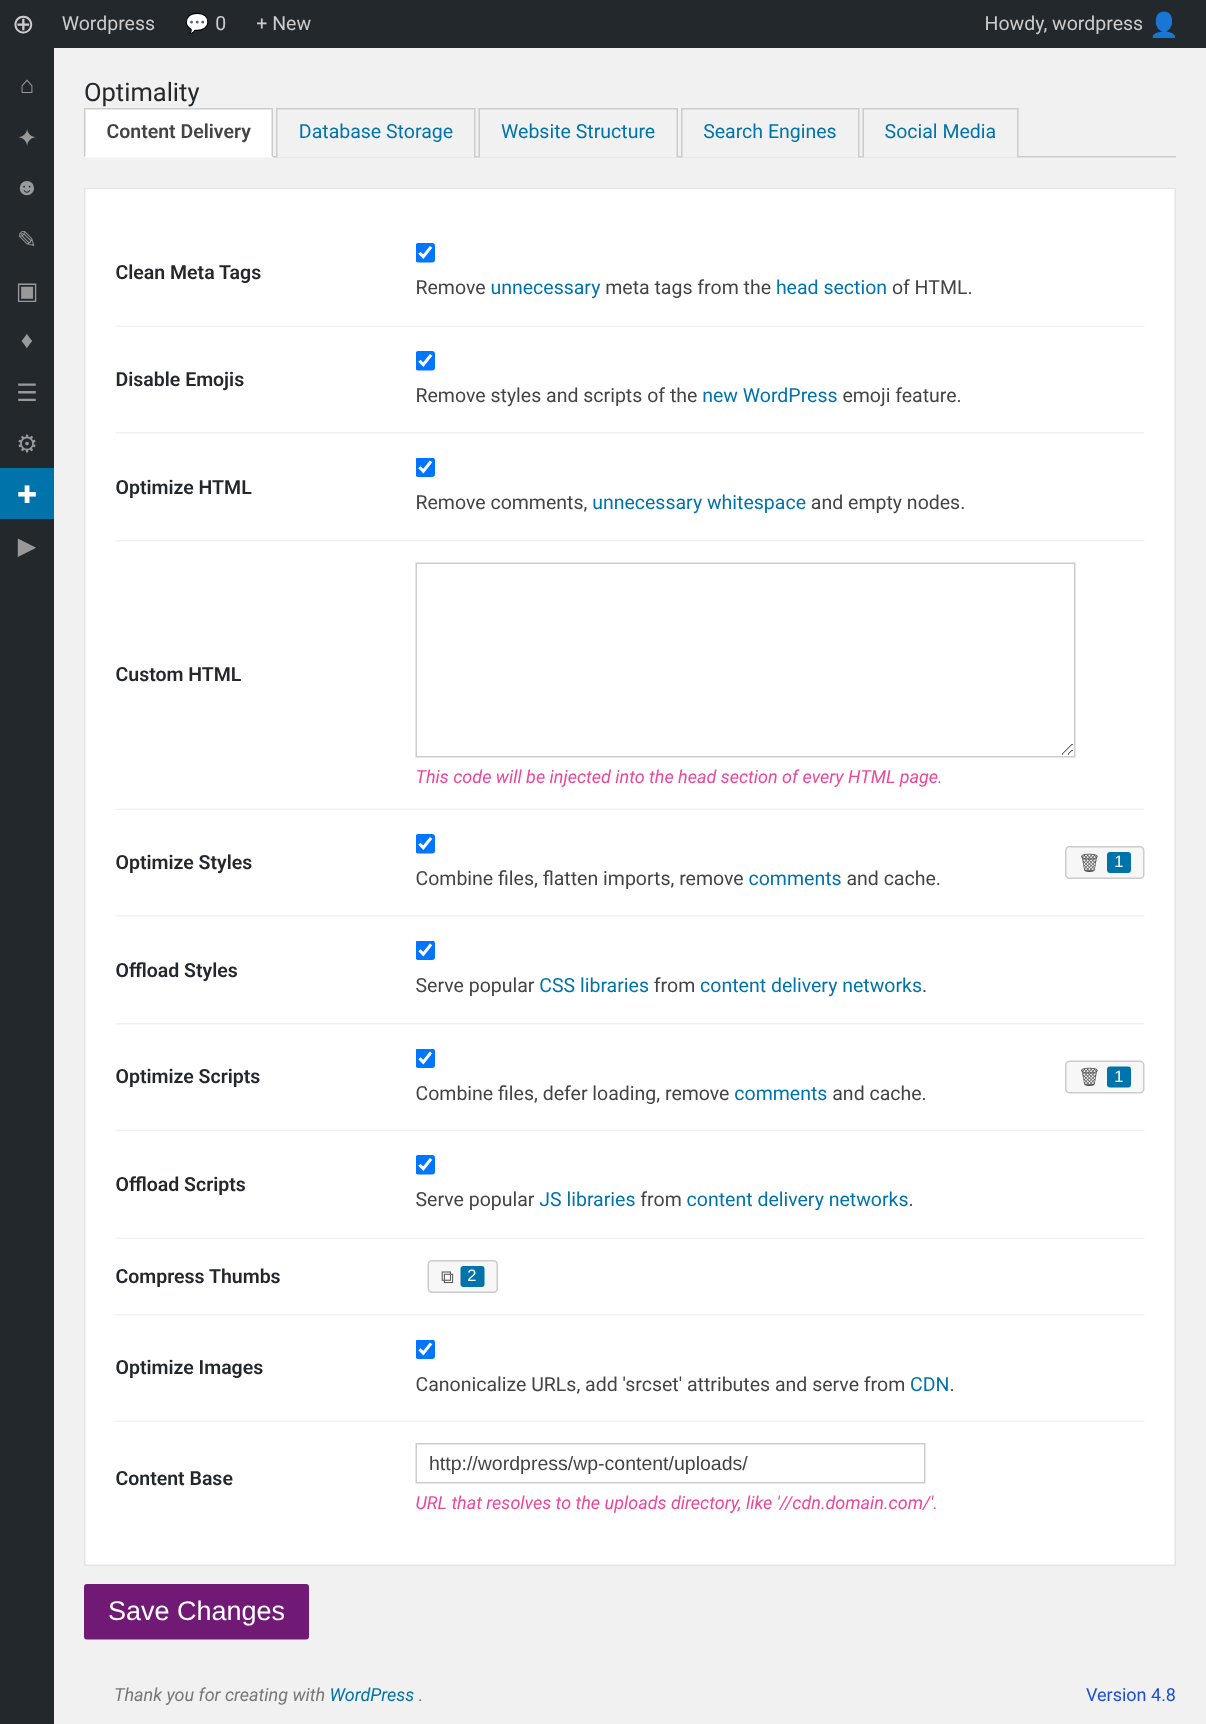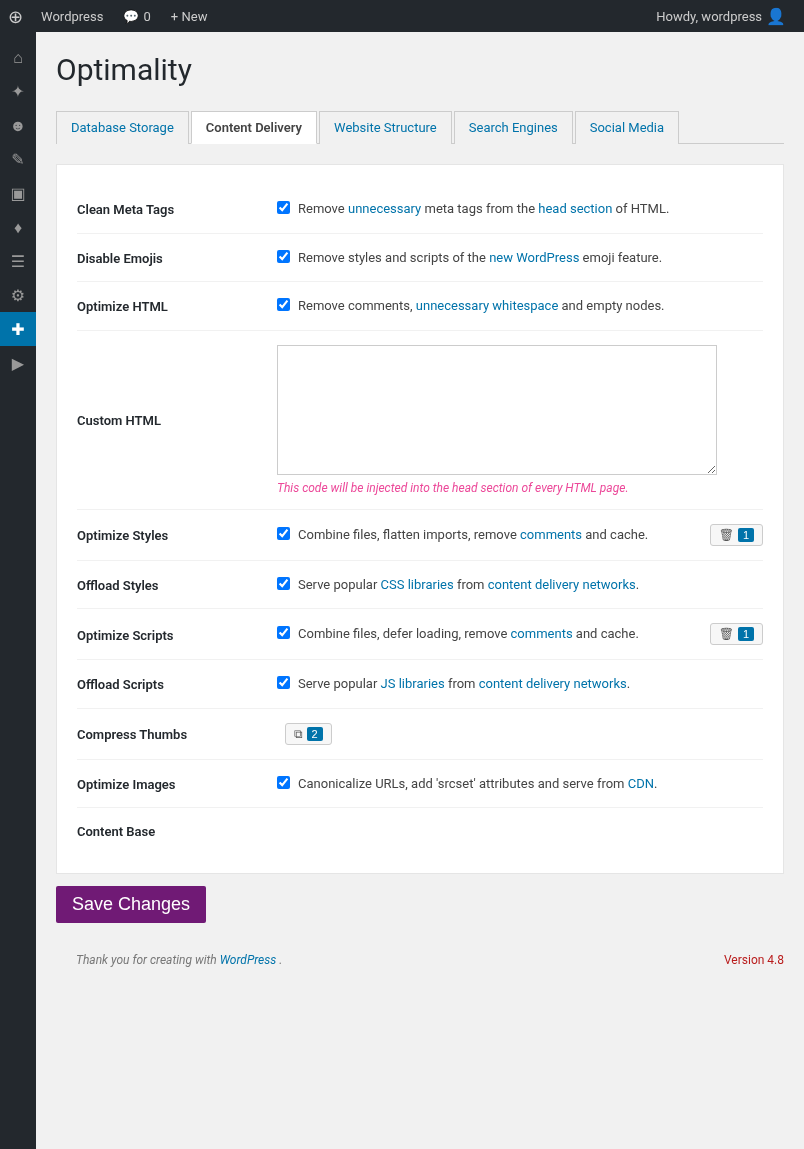--- a/index.html
+++ b/index.html
@@ -51,24 +51,24 @@
     
     #main {
       margin-top: 32px;
       margin-left: 36px;
       padding: 20px 20px 40px 20px;
       min-height: calc(100vh - 32px);
       background: #f1f1f1;
     }
 
     .page-title {
-      font-size: 30px;
+      font-size: 17px;
       font-weight: 400;
       color: #23282d;
-      margin-bottom: 24px;
+      margin-bottom: 0;
     }
 
     
     .tabs-container {
       display: flex;
       flex-wrap: wrap;
       border-bottom: 1px solid #ccc;
       margin-bottom: 20px;
     }
     .tab {
@@ -117,20 +117,21 @@
       flex-direction: column;
       gap: 6px;
     }
     .setting-desc {
       display: flex;
       align-items: flex-start;
       gap: 8px;
       color: #444;
       font-size: 13px;
       line-height: 1.5;
+      flex-direction: column;
     }
     .setting-desc input[type="checkbox"] {
       margin-top: 2px;
       flex-shrink: 0;
       cursor: pointer;
     }
     .setting-desc a, .desc-link { color: #0073aa; text-decoration: none; }
     .setting-note {
       color: #ec4899;
       font-style: italic;
@@ -205,21 +206,21 @@
       margin-top: 20px;
       display: flex;
       justify-content: space-between;
       color: #777;
       font-size: 12px;
       font-style: italic;
       padding: 10px 0;
       margin-left: 20px;
     }
     .footer a { color: #0073aa; text-decoration: none; }
-    .footer-version { font-style: normal; color: #b91c1c; }
+    .footer-version { font-style: normal; color: #1d4ed8; }
   </style>
 </head>
 <body>
 
 <div id="wpadminbar">
   <span class="adminbar-logo">⊕</span>
   <span class="adminbar-item">
     <span>Wordpress</span>
   </span>
   <span class="adminbar-item">
@@ -246,25 +247,25 @@
   <div class="sidebar-icon">⚙</div>
   <div class="sidebar-icon active-highlight">✚</div>
   <div class="sidebar-icon">▶</div>
 </div>
 
 <div id="main">
   <h1 class="page-title">Optimality</h1>
 
   
   <div class="tabs-container">
+    <div class="tab active">
+      <span>Content Delivery</span>
+    </div>
     <div class="tab">
       <span>Database Storage</span>
-    </div>
-    <div class="tab active">
-      <span>Content Delivery</span>
     </div>
     <div class="tab">
       <span>Website Structure</span>
     </div>
     <div class="tab">
       <span>Search Engines</span>
     </div>
     <div class="tab">
       <span>Social Media</span>
     </div>
@@ -381,20 +382,24 @@
       <div class="setting-value">
         <div class="setting-desc">
           <input type="checkbox" checked="" style="">
           <span>Canonicalize URLs, add 'srcset' attributes and serve from <a class="desc-link">CDN</a>.</span>
         </div>
       </div>
     </div>
 
     <div class="setting-row" style="border-bottom: none;">
       <div class="setting-label">Content Base</div>
+      <div class="setting-value">
+        <input type="text" class="text-input" value="http://wordpress/wp-content/uploads/" style="">
+        <div class="setting-note">URL that resolves to the uploads directory, like '//cdn.domain.com/'.</div>
+      </div>
     </div>
 
   </div>
 
   
   <button class="save-btn">Save Changes</button>
 
   
   <div class="footer">
     <div>

